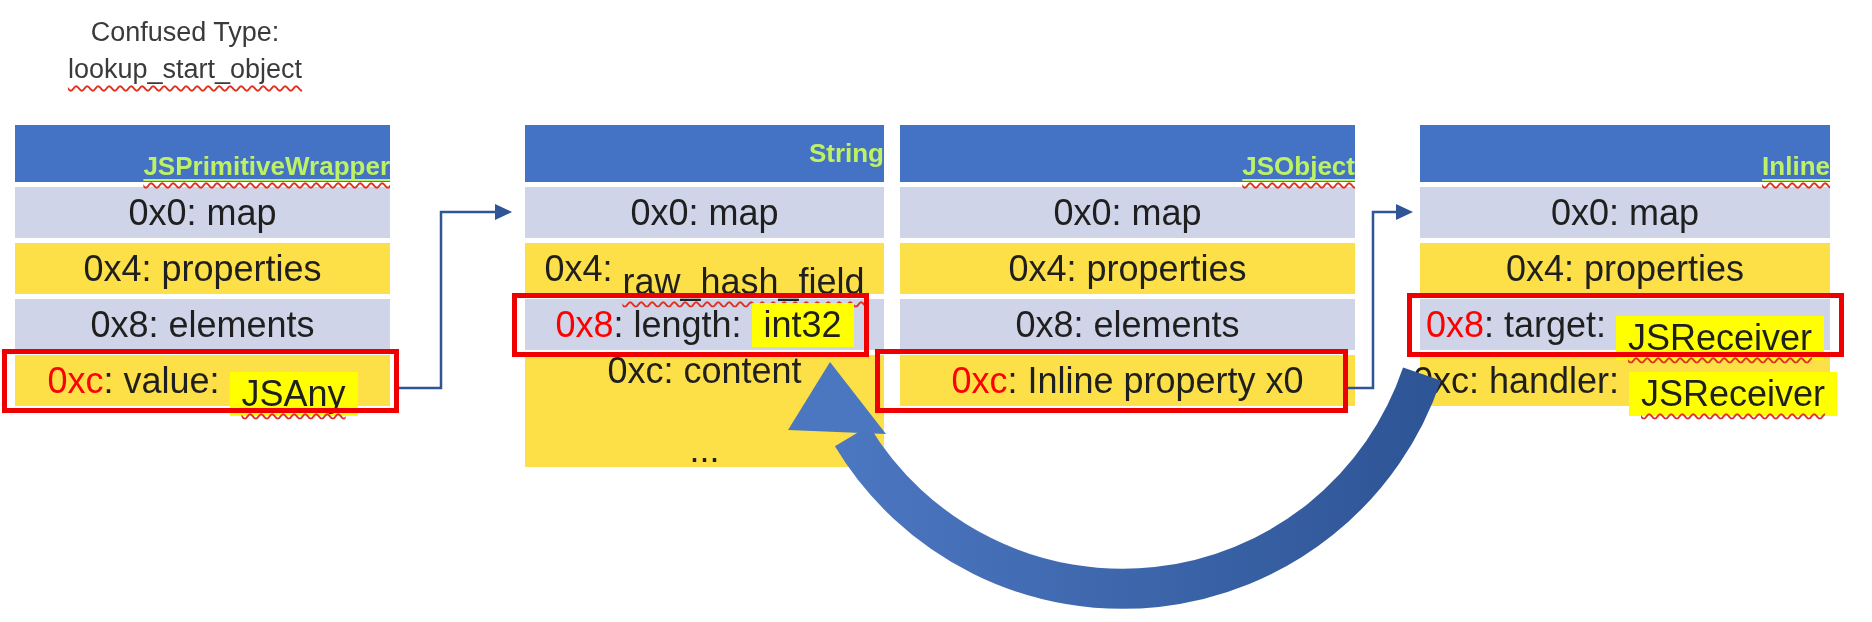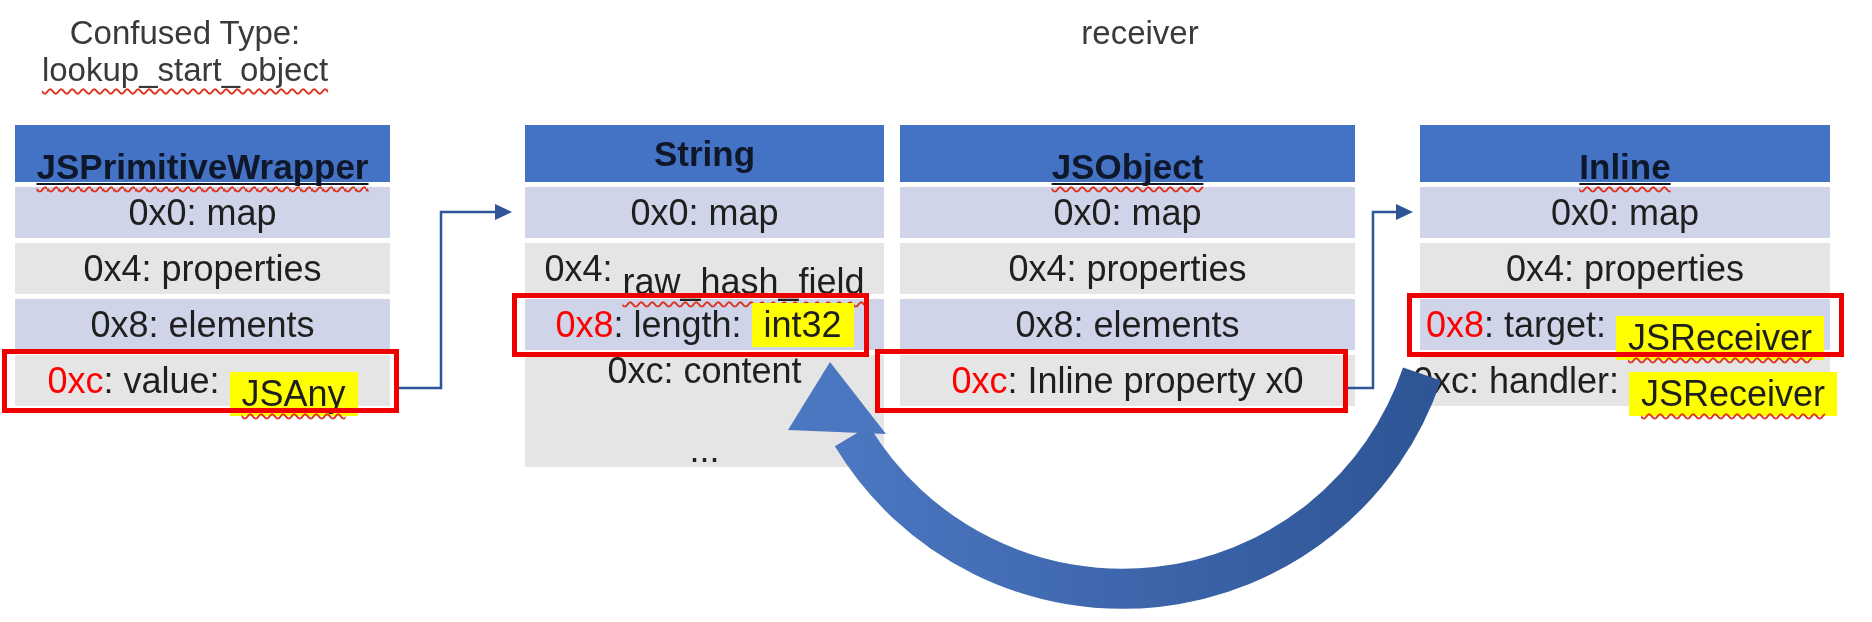--- a/index.html
+++ b/index.html
@@ -2,30 +2,30 @@
 <html><head>
 <meta charset="utf-8">
 <style>
   html,body{margin:0;padding:0;background:#ffffff;}
   .canvas{
     position:relative;width:1872px;height:622px;background:#ffffff;overflow:hidden;
     font-family:"Liberation Sans", sans-serif;color:#1f1f1f;
   }
   
   .toplabel{position:absolute;top:14px;width:370px;text-align:center;
-    font-size:33px;line-height:37px;color:#3a3a3a;}
+    font-size:27px;line-height:37px;color:#3a3a3a;}
   
   .tbl{position:absolute;top:125px;}
-  .hdr{height:57px;margin-bottom:5px;background:#4472C4;color:#0f172a;
-    display:flex;align-items:center;justify-content:center;
-    font-size:35px;font-weight:bold;}
+  .hdr{height:57px;margin-bottom:5px;background:#4472C4;color:#bef264;
+    display:flex;align-items:center;justify-content:flex-end;
+    font-size:26px;font-weight:bold;}
   .row{height:51px;margin-bottom:5px;display:flex;align-items:center;justify-content:center;
     font-size:36px;white-space:pre;}
   .row.dark{background:#CFD4E8;}
-  .row.light{background:#e5e5e5;}
+  .row.light{background:#fde047;}
   .row.tall{height:112px;flex-direction:column;line-height:1.3;gap:32px;}
   
   .sp{text-decoration-line:underline;text-decoration-style:wavy;
       text-decoration-color:#E0301E;text-decoration-thickness:2px;
       text-underline-offset:7px;text-decoration-skip-ink:none;margin-top:26px;}
   .u{text-decoration-line:underline;text-decoration-style:solid;
      text-decoration-color:currentColor;text-decoration-thickness:2px;
      text-underline-offset:4px;text-decoration-skip-ink:none;}
   .red{color:#FF0000;}
   .hl{background:#FFFF00;padding:1px 12px;}
@@ -37,21 +37,20 @@
 </head>
 <body>
 
 <div class="canvas">
 
   <div class="toplabel" style="left:0px;">
     <div>Confused Type:</div>
     <div><span class="sp">lookup_start_object</span></div>
   </div>
   <div class="toplabel" style="left:955px;">
-    <div>receiver</div>
   </div>
 
   <div class="tbl" style="left:15px;width:375px;">
     <div class="hdr">
         <span class="sp"><span class="u">JSPrimitiveWrapper</span></span>
       </div>
     <div class="row dark"><span>0x0: map</span></div>
     <div class="row light"><span>0x4: properties</span></div>
     <div class="row dark"><span>0x8: elements</span></div>
     <div class="row light"><span class="red">0xc</span><span>: value: </span><span class="hl sp">JSAny</span></div>

